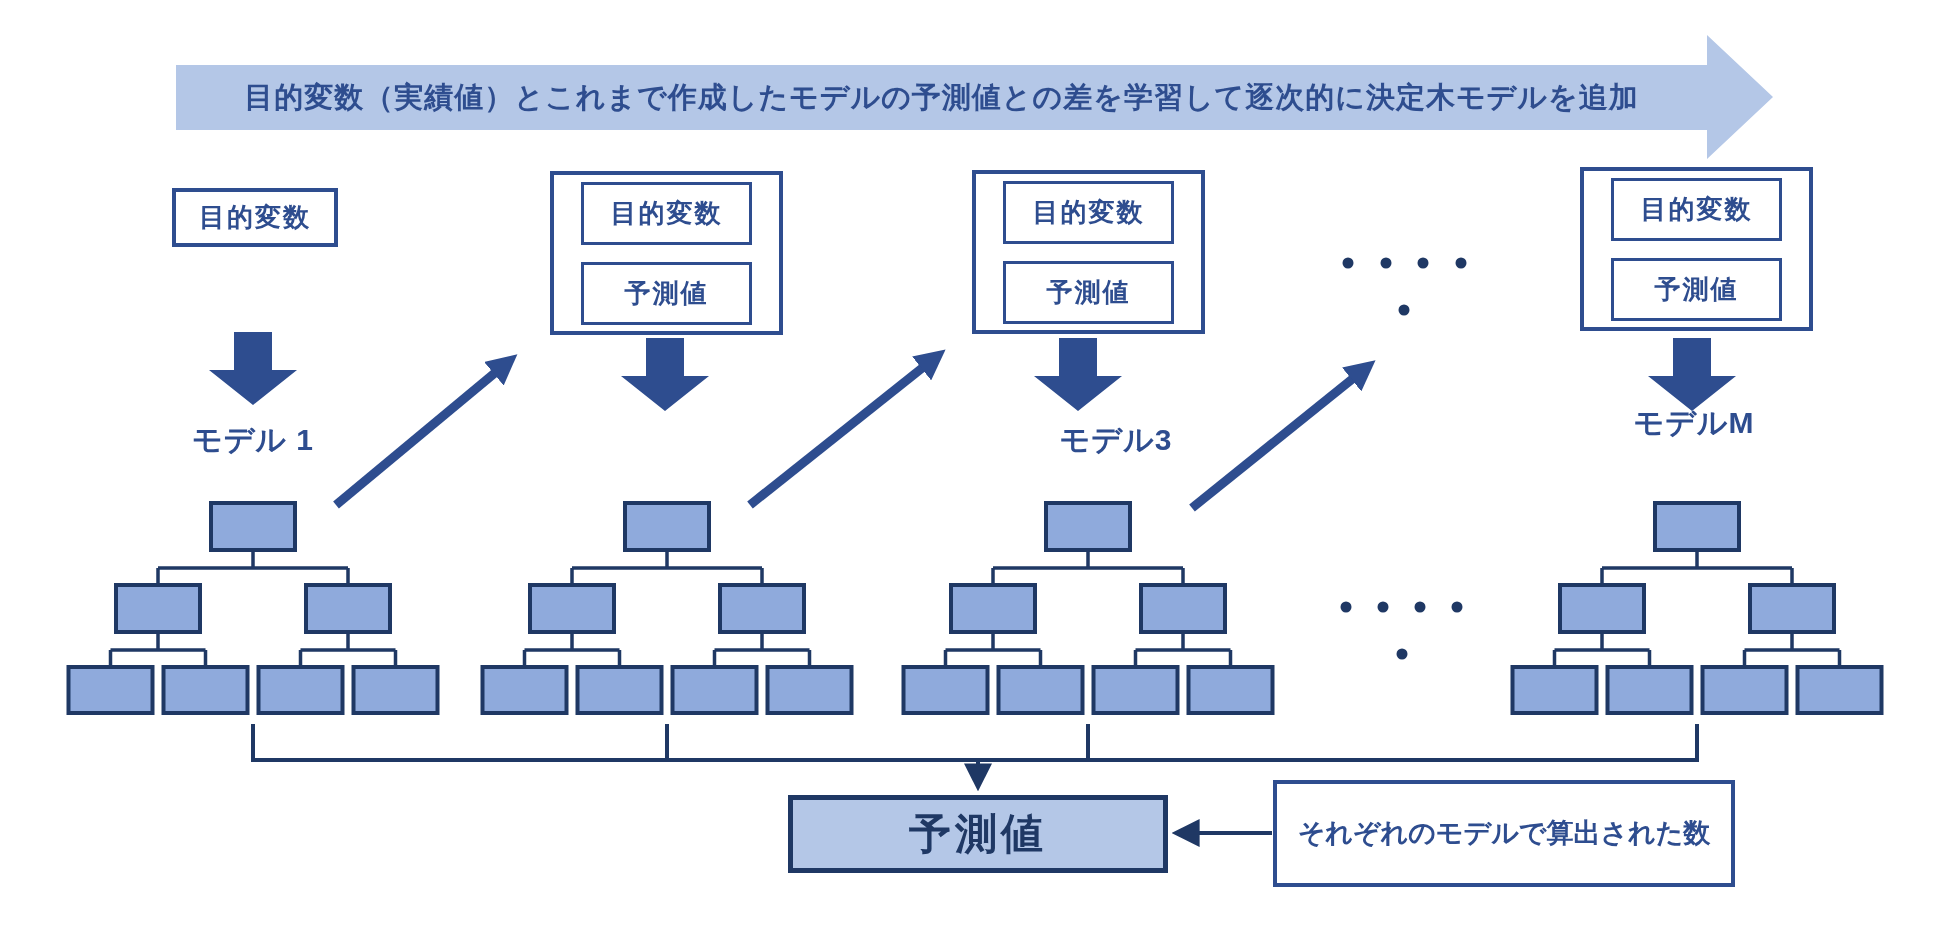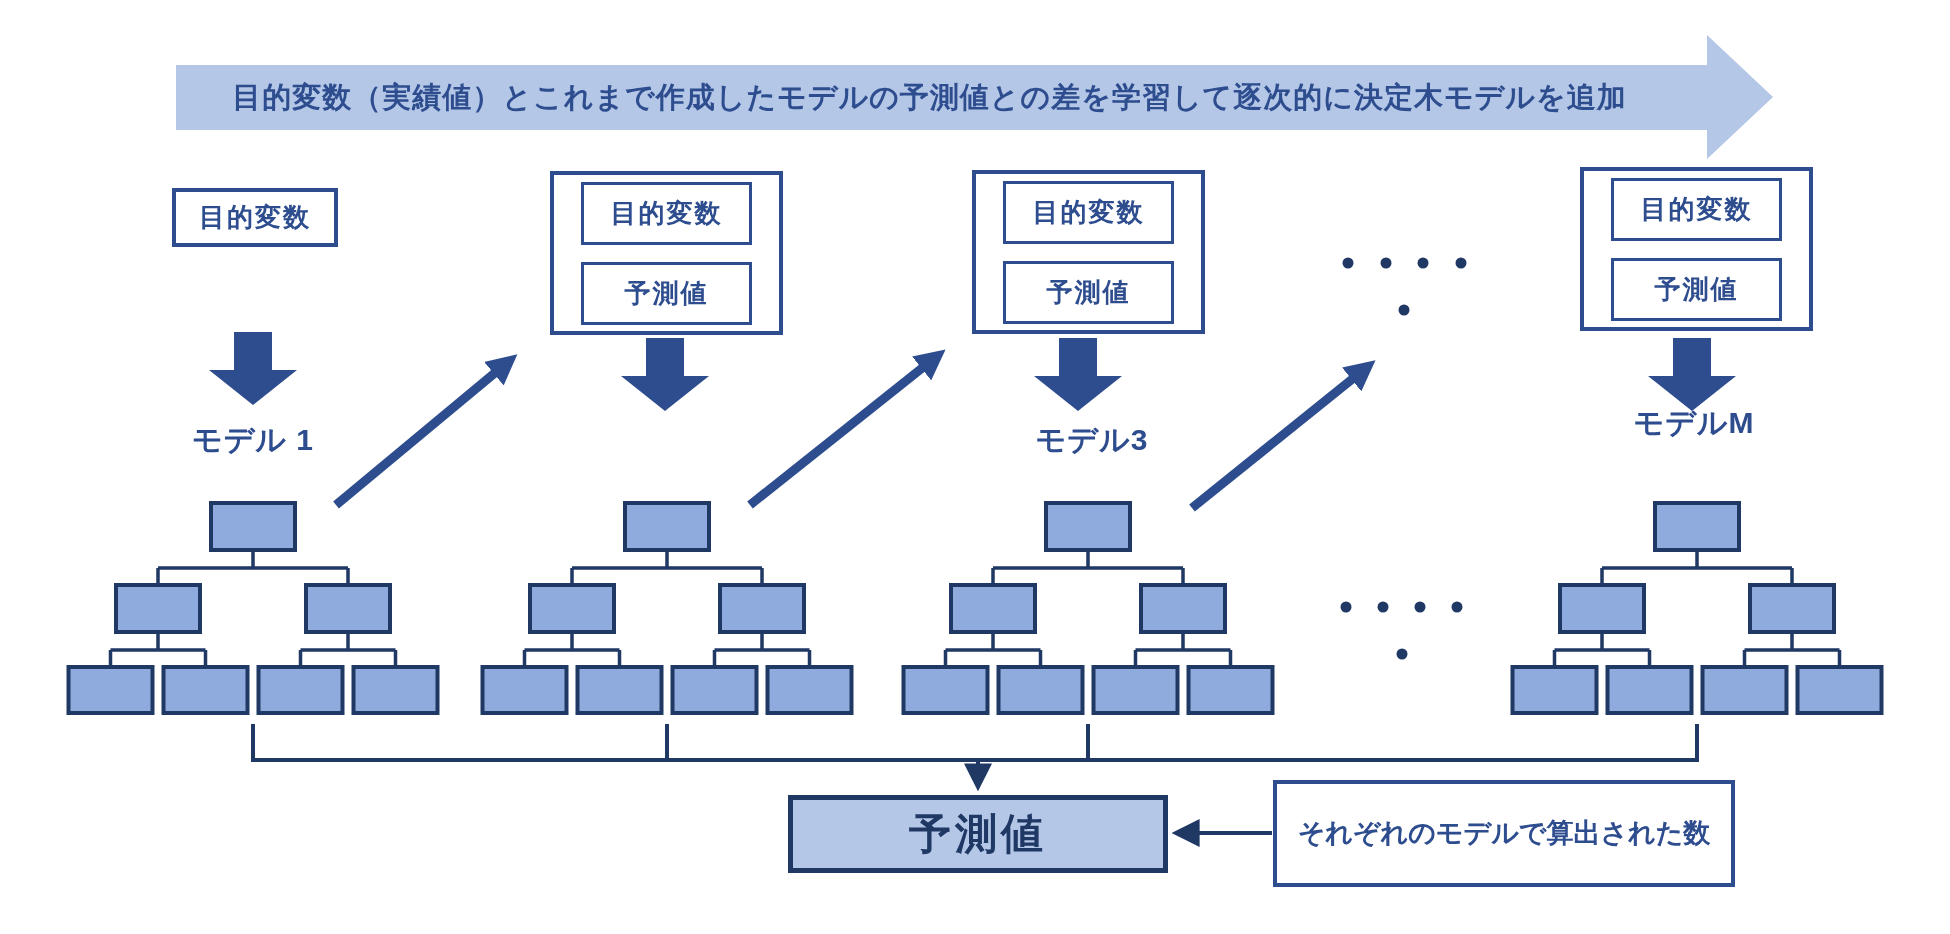--- a/index.html
+++ b/index.html
@@ -15,21 +15,21 @@
   .tree-line{stroke:var(--dark);stroke-width:3.5;fill:none;}
   .tree-box{fill:var(--tree);stroke:var(--dark);stroke-width:4;}
   .bus{stroke:var(--dark);stroke-width:4;fill:none;}
   .thin-arrow{stroke:var(--dark);stroke-width:4;fill:none;}
   .dot{fill:var(--dark);}
   .fill-navy{fill:var(--navy);}
   .fill-dark{fill:var(--dark);}
 
   
   .abs{position:absolute;box-sizing:border-box;}
-  .banner-text{left:164px;top:65px;width:1531px;height:65px;
+  .banner-text{left:176px;top:65px;width:1531px;height:65px;
     display:flex;align-items:center;justify-content:center;
     font-size:29px;font-weight:bold;color:var(--navy);letter-spacing:1px;white-space:nowrap;}
   .simple-box{border:4px solid var(--navy);background:#fff;color:var(--navy);
     display:flex;align-items:center;justify-content:center;
     font-size:26px;font-weight:bold;letter-spacing:2px;}
   .outer-box{border:4px solid var(--navy);background:#fff;width:233px;height:164px;
     display:flex;flex-direction:column;align-items:center;justify-content:center;gap:17px;}
   .inner-box{border:3px solid var(--navy);background:#fff;color:var(--navy);
     width:165px;height:57px;display:flex;align-items:center;justify-content:center;
     font-size:26px;font-weight:bold;letter-spacing:2px;}
@@ -119,21 +119,21 @@
     <div class="inner-box">目的変数</div>
     <div class="inner-box">予測値</div>
   </div>
 
   <div class="abs outer-box" style="left:1580px;top:167px;">
     <div class="inner-box">目的変数</div>
     <div class="inner-box">予測値</div>
   </div>
 
   <div class="abs model-label" style="left:133px;top:419px;">モデル 1</div>
-  <div class="abs model-label" style="left:972px;top:419px;">モデル3</div>
+  <div class="abs model-label" style="left:996px;top:419px;">モデル3</div>
   <div class="abs model-label" style="left:1574px;top:402px;">モデルM</div>
 
   <div class="abs output-box">予測値</div>
 
   <div class="abs annotation-box">
     <div>それぞれのモデルで算出された数</div>
   </div>
 
 </div>
 

